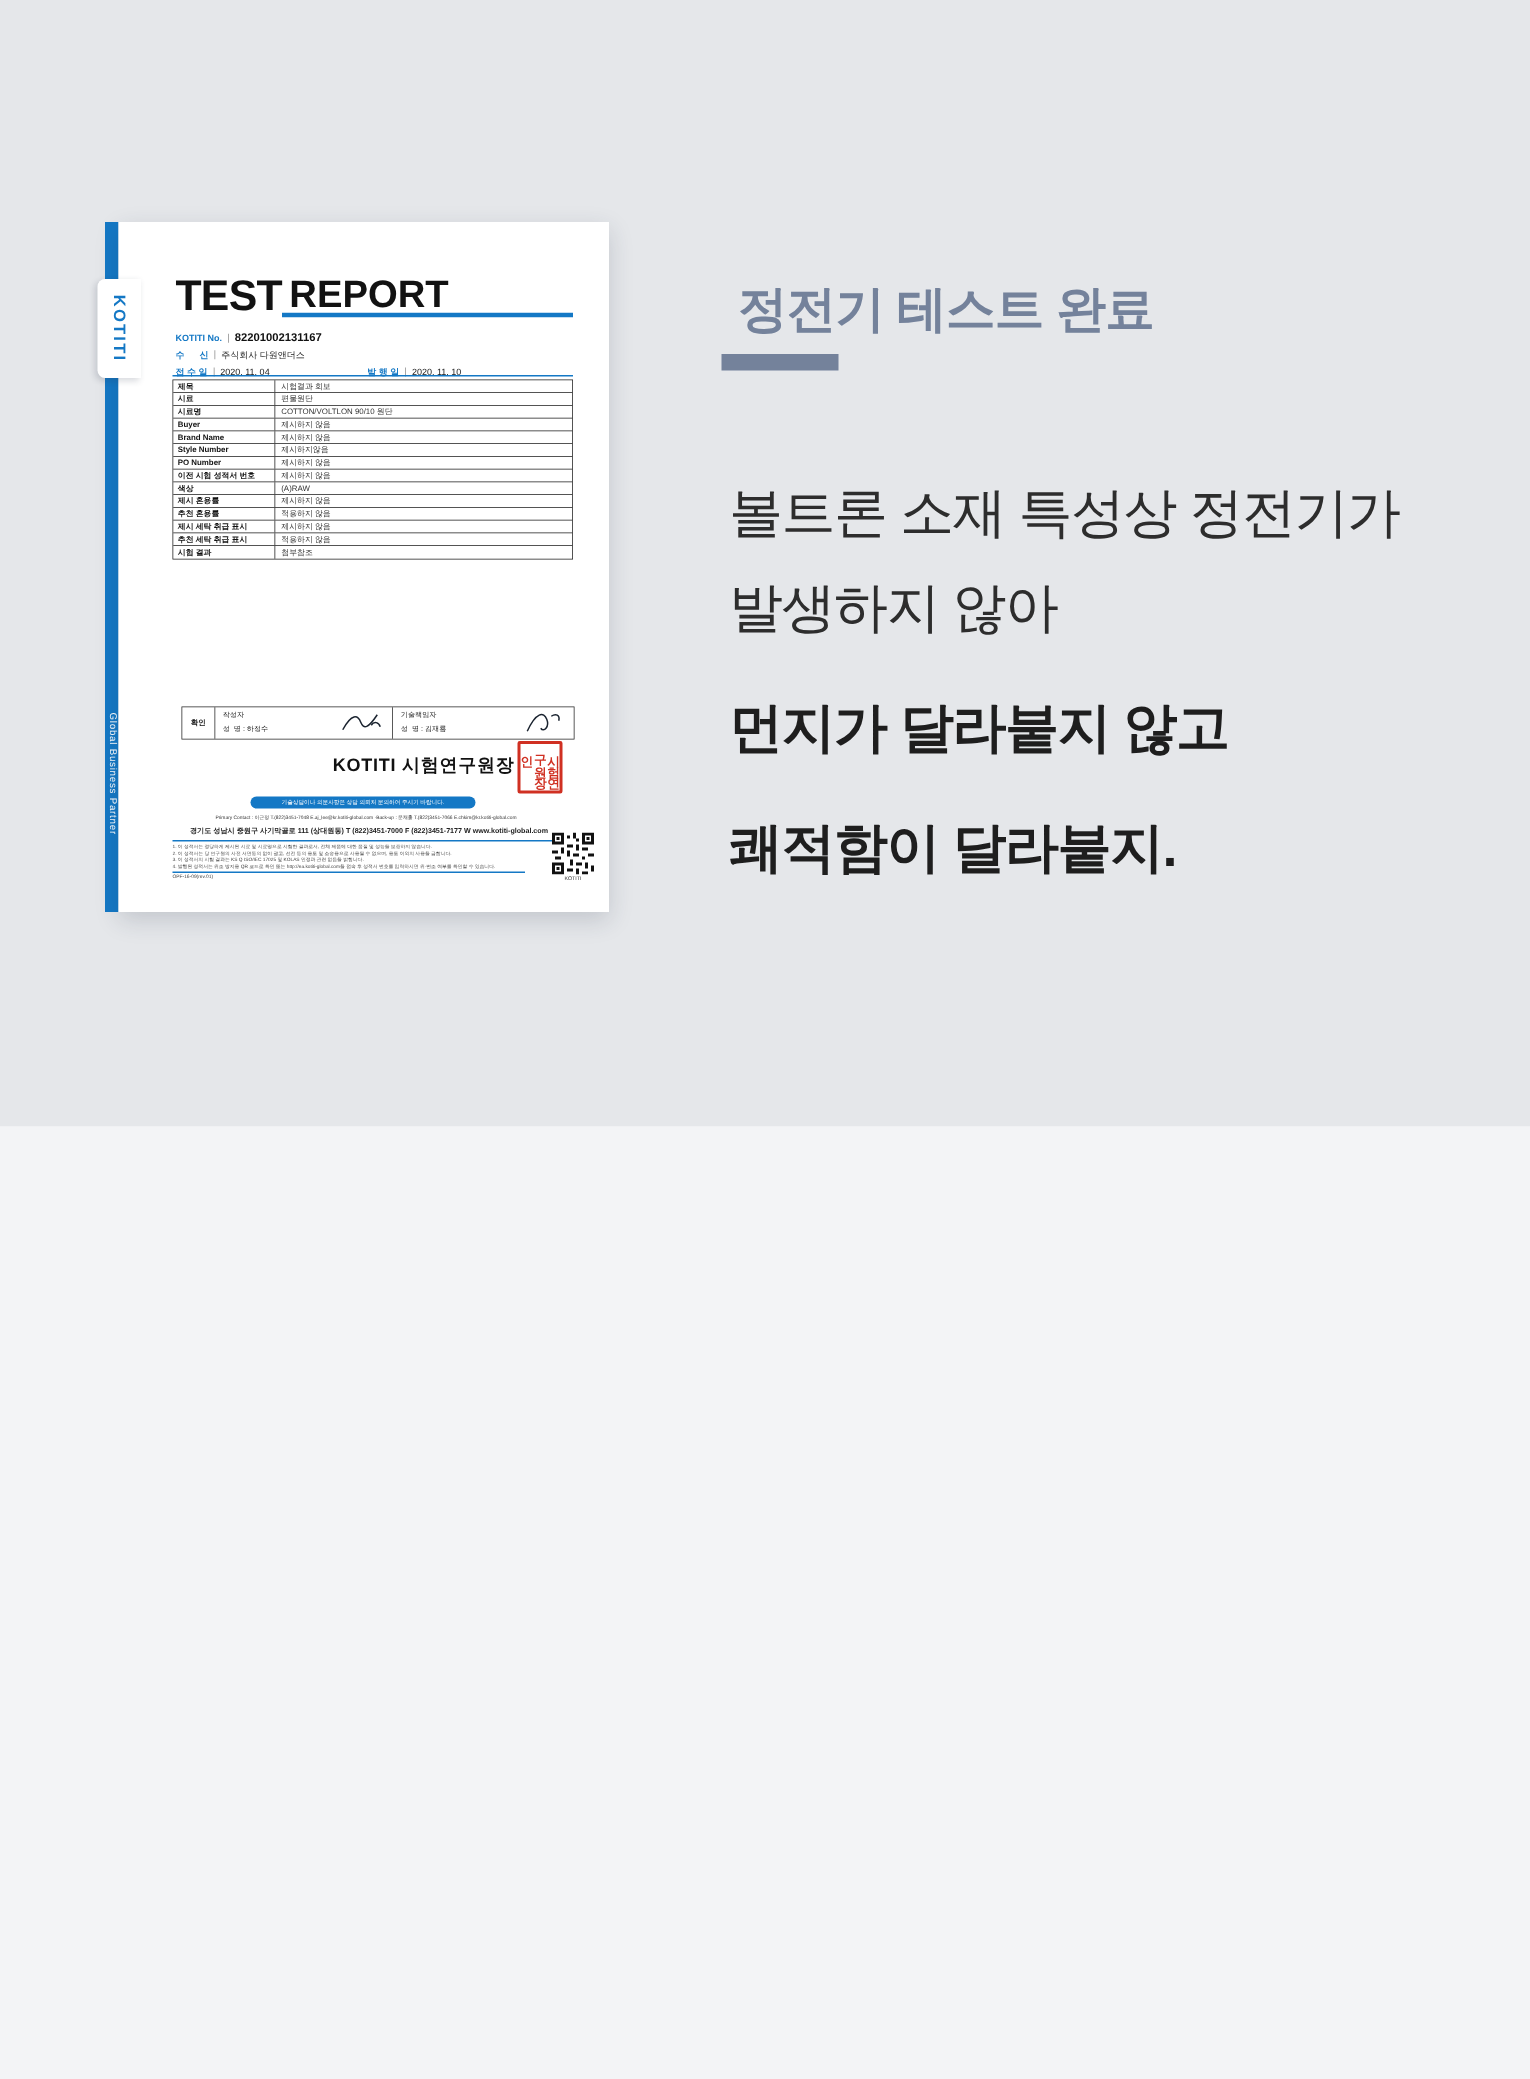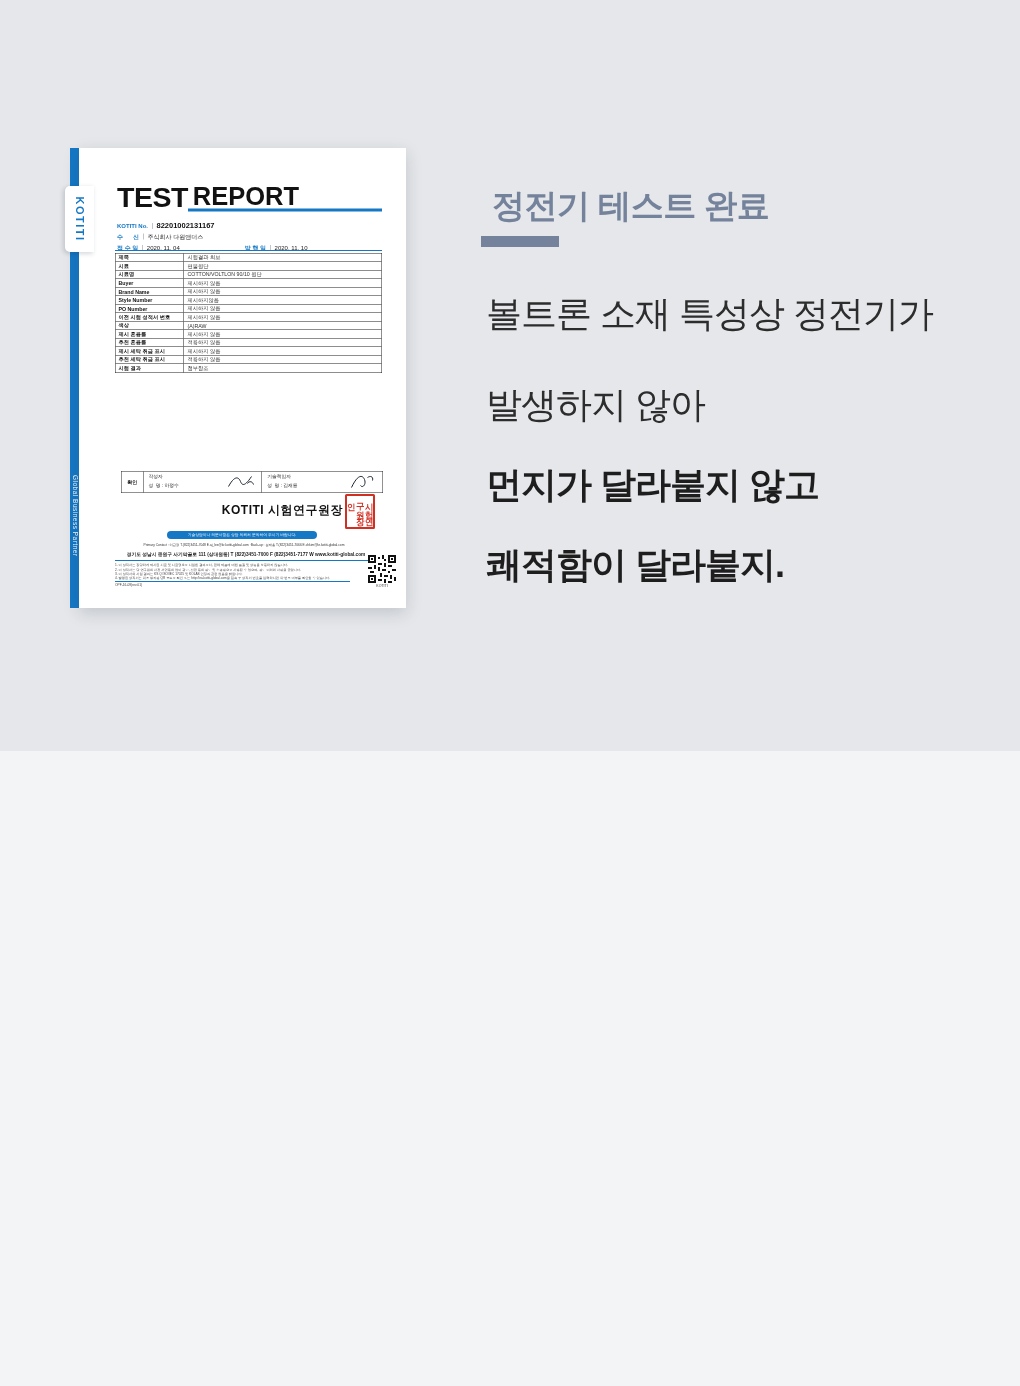--- a/index.html
+++ b/index.html
@@ -79,21 +79,21 @@
   .rule-3 { top:866px; width:470px; height:1.5px; }
   .form-no { position:absolute; left:72px; top:870px; font-size:6.5px; color:#444; }
   .qr { position:absolute; left:578px; top:814px; width:56px; height:56px; }
   .qr-caption { position:absolute; left:578px; top:872px; width:56px; text-align:center; font-size:7px; color:#333; }
 
   
   .feature-title { position:absolute; left:480px; top:184px; font-size:33px; font-weight:bold;
                    color:#74829b; letter-spacing:-0.5px;margin-left:12px; }
   .feature-bar { position:absolute; left:481px; top:236px; width:78px; height:11px; background:#74829b; }
   .feature-line { position:absolute; left:486px; font-size:36px; color:#2d2d2d; letter-spacing:-1px; white-space:nowrap; }
-  .fl-0 { top:290px; } .fl-1 { top:381px; } .fl-2 { top:461px; } .fl-3 { top:541px; }
+  .fl-0 { top:318px; } .fl-1 { top:381px; } .fl-2 { top:461px; } .fl-3 { top:541px; }
   .feature-line.bold { font-weight:800; color:#1e1e1e; }
 </style>
 </head>
 <body>
 
 <div class="section-top">
 
   <div class="report-wrap">
     <div class="spine">
       <div class="spine-text">Global Business Partner</div>

